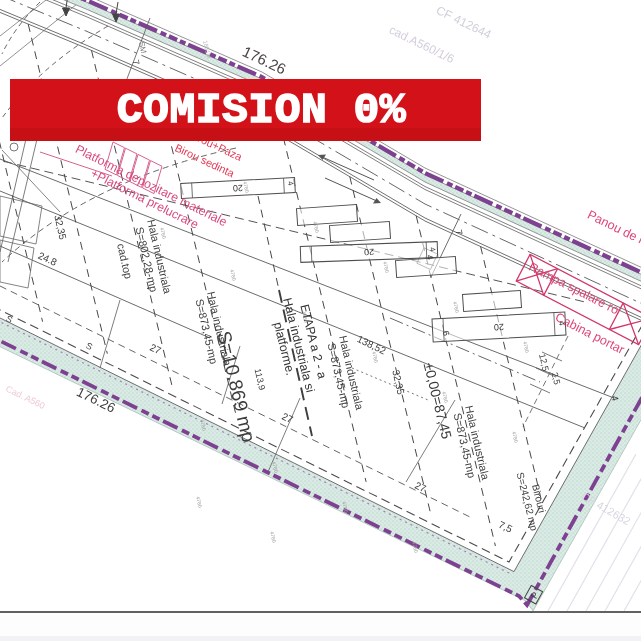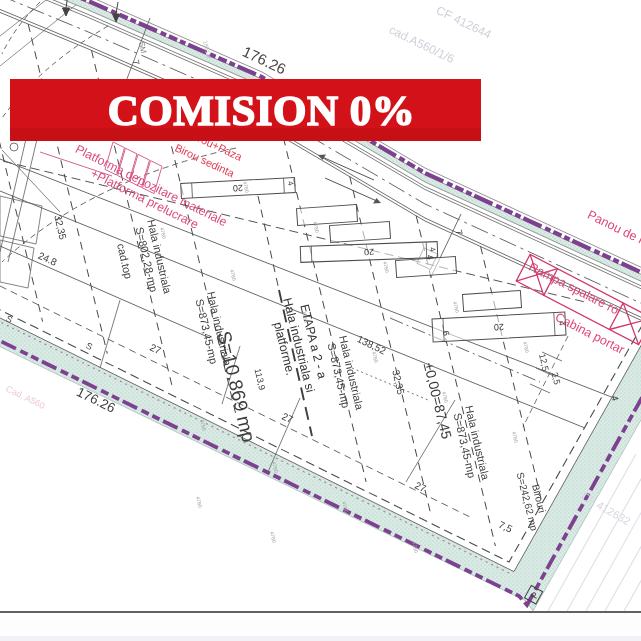--- a/index.html
+++ b/index.html
@@ -357,14 +357,14 @@
 <rect x="0" y="613" width="641" height="28" fill="#fdfdfd"></rect>
 
 <rect x="0" y="636" width="641" height="5" fill="#f2f1f5"></rect>
 </svg>
 
 
 <div style="position:absolute;left:10px;top:79px;width:471px;height:62px;background:#d31119;"></div>
 
 <div style="position:absolute;left:10px;top:128px;width:471px;height:13px;background:#c70f16;"></div>
 
-<div style="position:absolute;left:26px;top:79px;width:471px;height:62px;line-height:63px;text-align:center;color:#ffffff;font-family:Liberation Serif, serif;font-weight:bold;font-size:43px;letter-spacing:0.5px;-webkit-text-stroke:1.6px #ffffff;">COMISION 0%</div>
+<div style="position:absolute;left:26px;top:79px;width:471px;height:62px;line-height:63px;text-align:center;color:#ffffff;font-family:Liberation Mono, monospace;font-weight:bold;font-size:43px;letter-spacing:0.5px;-webkit-text-stroke:1.6px #ffffff;">COMISION 0%</div>
 
 </div>
 </body></html>

